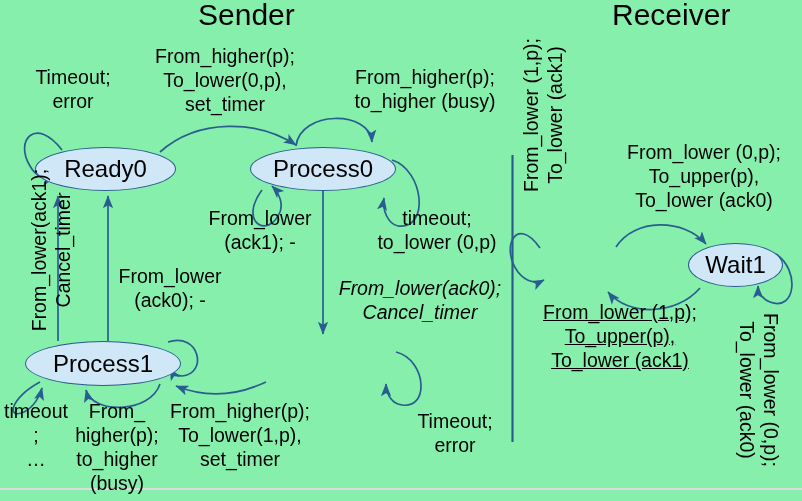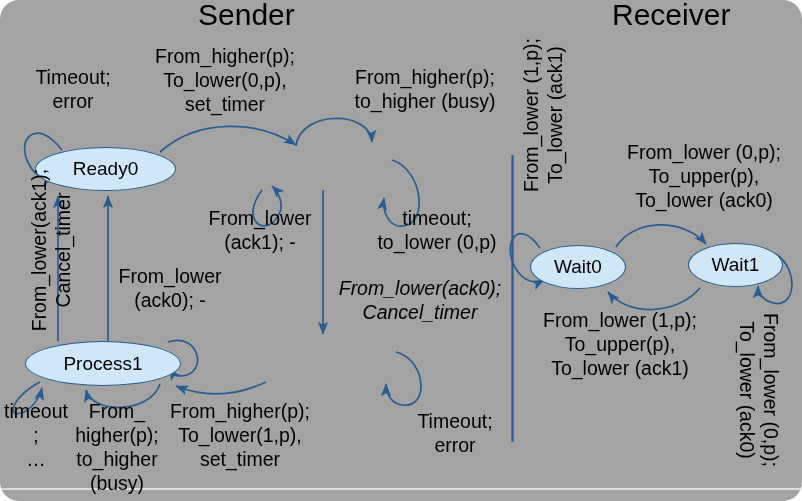--- a/index.html
+++ b/index.html
@@ -9,23 +9,22 @@
     background: #ffffff;
   }
   body {
     font-family: "Liberation Sans", sans-serif;
     color: #000000;
   }
   #canvas {
     position: relative;
     width: 802px;
     height: 501px;
-    background: #a3a3a3;
+    background: #86efac;
     overflow: hidden;
-    border-radius: 19px;
   }
   #edges {
     position: absolute;
     left: 0;
     top: 0;
     width: 802px;
     height: 501px;
   }
   .title {
     position: absolute;
@@ -36,21 +35,21 @@
   }
   .state {
     position: absolute;
     display: flex;
     align-items: center;
     justify-content: center;
     border-radius: 50%;
     background: #cfe7f7;
     border: 1.6px solid #2a5d8f;
     box-sizing: border-box;
-    font-size: 19px;
+    font-size: 24px;
     color: #000;
   }
   .lbl {
     position: absolute;
     font-size: 19.5px;
     line-height: 24px;
     text-align: center;
     white-space: pre;
     color: #000;
   }
@@ -113,23 +112,23 @@
 
     <line x1="512.5" y1="155" x2="512.5" y2="442" stroke="#2a5d8f" stroke-width="2.2"></line>
 
     <line x1="0" y1="489" x2="802" y2="489" stroke="#dcdcdc" stroke-width="2"></line>
   </svg>
 
   <div class="title" style="left:198px; top:-2px;">Sender</div>
   <div class="title" style="left:612px; top:-2px;">Receiver</div>
 
   <div class="state" style="left:35px; top:147px; width:141px; height:44px;">Ready0</div>
+  <div class="state" style="left:250px; top:147px; width:146px; height:44px;">Process0</div>
   <div class="state" style="left:25px; top:341px; width:156px; height:45px;text-align:center;">Process1</div>
 
-  <div class="state" style="left:530px; top:245px; width:96px; height:44px;">Wait0</div>
   <div class="state" style="left:688px; top:243px; width:95px; height:44px;">Wait1</div>
 
   <div class="lbl" style="left:8px; top:65px; width:130px;">Timeout;
 error</div>
 
   <div class="lbl" style="left:135px; top:44px; width:180px;">From_higher(p);
 To_lower(0,p),
 set_timer</div>
 
   <div class="lbl" style="left:330px; top:65px; width:190px;">From_higher(p);
@@ -166,20 +165,20 @@
   <div class="lbl" style="left:395px; top:409px; width:120px;">Timeout;
 error</div>
 
   <div class="lbl rot-ccw" style="left:519px; top:205px; width:180px;">From_lower (1,p);
 To_lower (ack1)</div>
 
   <div class="lbl" style="left:604px; top:140px; width:200px;">From_lower (0,p);
 To_upper(p),
 To_lower (ack0)</div>
 
-  <div class="lbl" style="left:520px; top:308px; width:200px;">From_lower (1,p);
+  <div class="lbl" style="left:520px; top:300px; width:200px;text-decoration:underline;">From_lower (1,p);
 To_upper(p),
 To_lower (ack1)</div>
 
   <div class="lbl rot-cw" style="left:783px; top:300px; width:180px;">From_lower (0,p);
 To_lower (ack0)</div>
 
 </div>
 
 </body></html>

